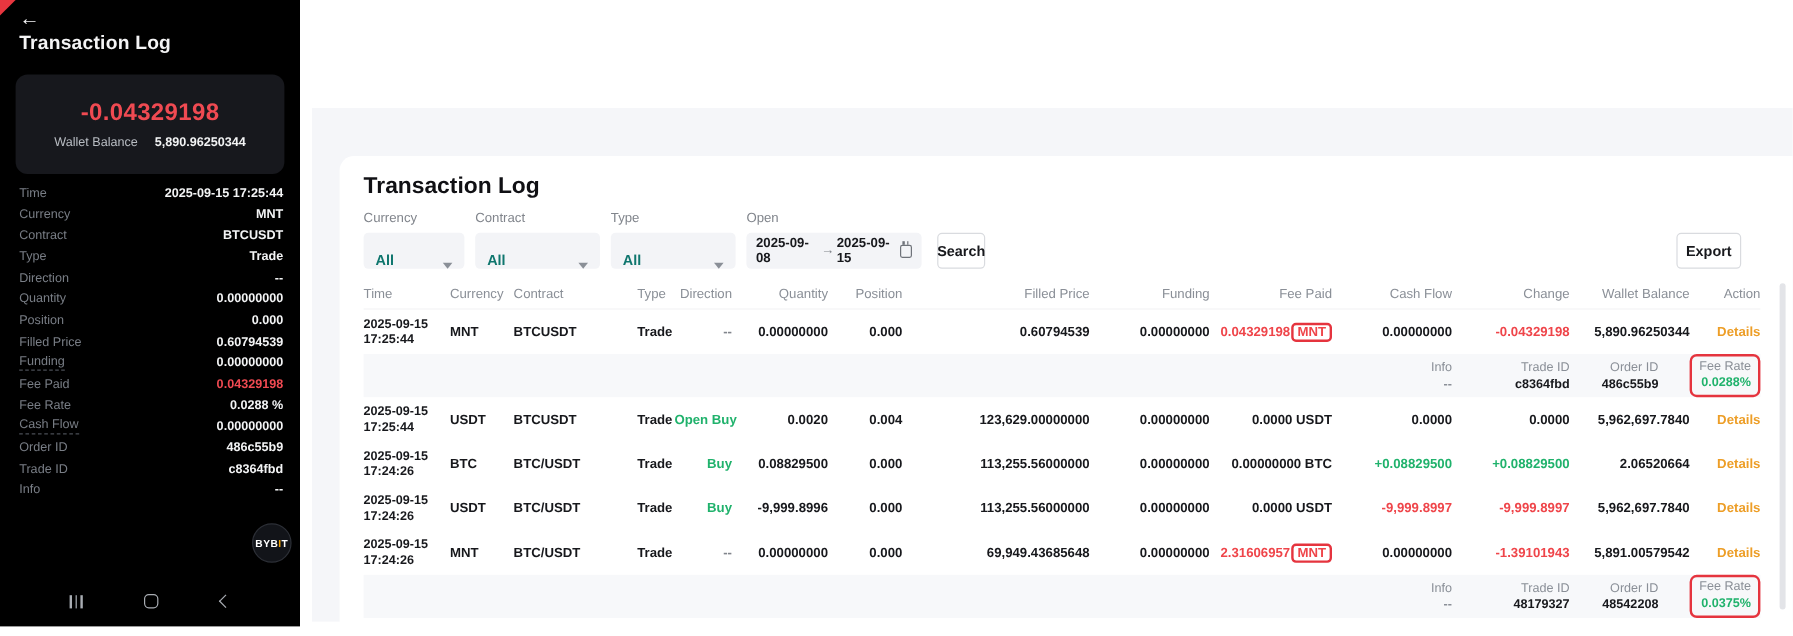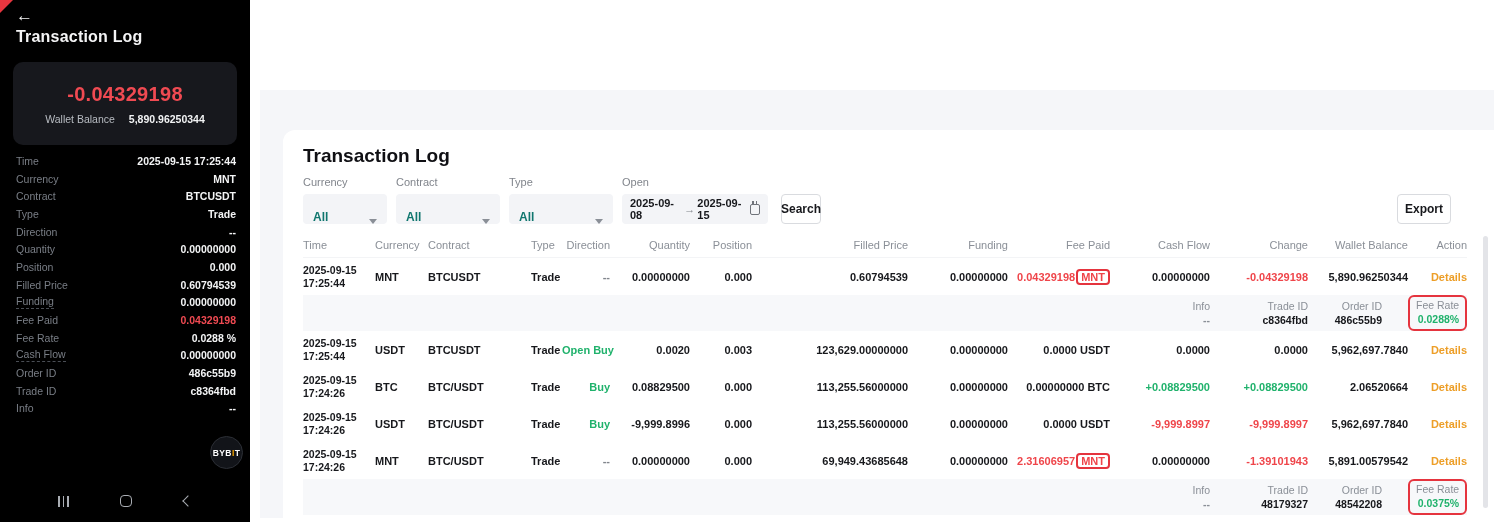--- a/index.html
+++ b/index.html
@@ -264,21 +264,21 @@
         <div class="trow drow">
           <div class="c L time2">
               <div>2025-09-15</div>
               <div>17:25:44</div>
             </div>
           <div class="c L">USDT</div>
           <div class="c L">BTCUSDT</div>
           <div class="c L">Trade</div>
           <div class="c R pos">Open Buy</div>
           <div class="c R">0.0020</div>
-          <div class="c R">0.003</div>
+          <div class="c R">0.004</div>
           <div class="c R">123,629.00000000</div>
           <div class="c R">0.00000000</div>
           <div class="c R"><span>0.0000</span>&nbsp;<span>USDT</span></div>
           <div class="c R">0.0000</div>
           <div class="c R">0.0000</div>
           <div class="c R">5,962,697.7840</div>
           <div class="c R"><span class="details-link">Details</span></div>
         </div>
 
         <div class="trow drow">

